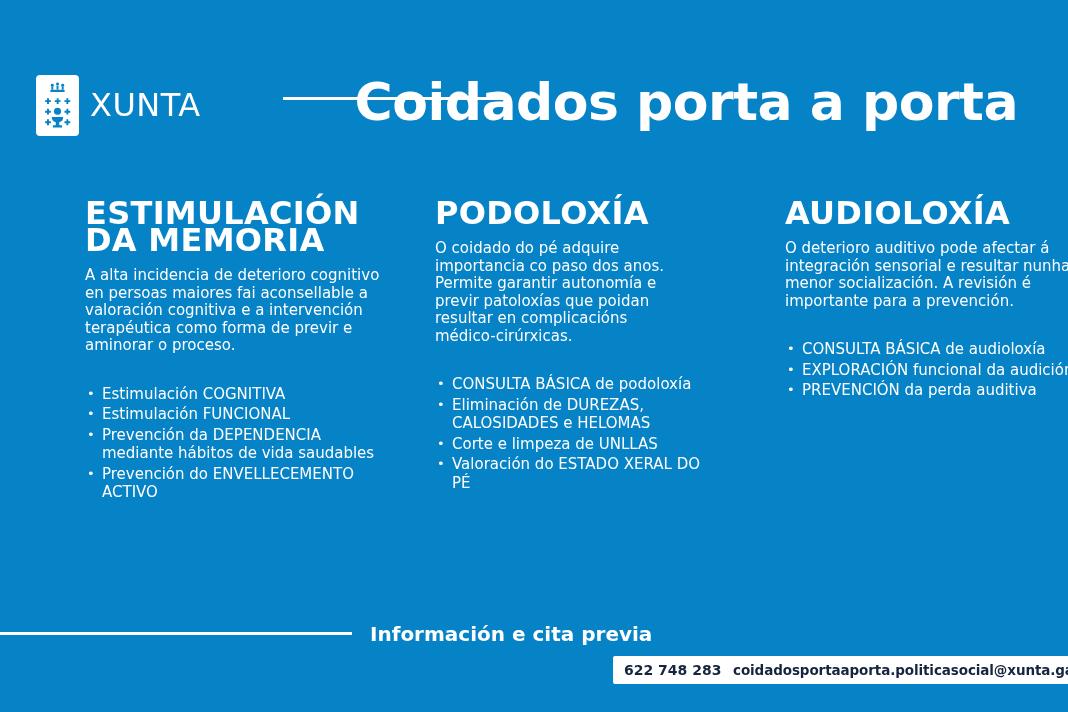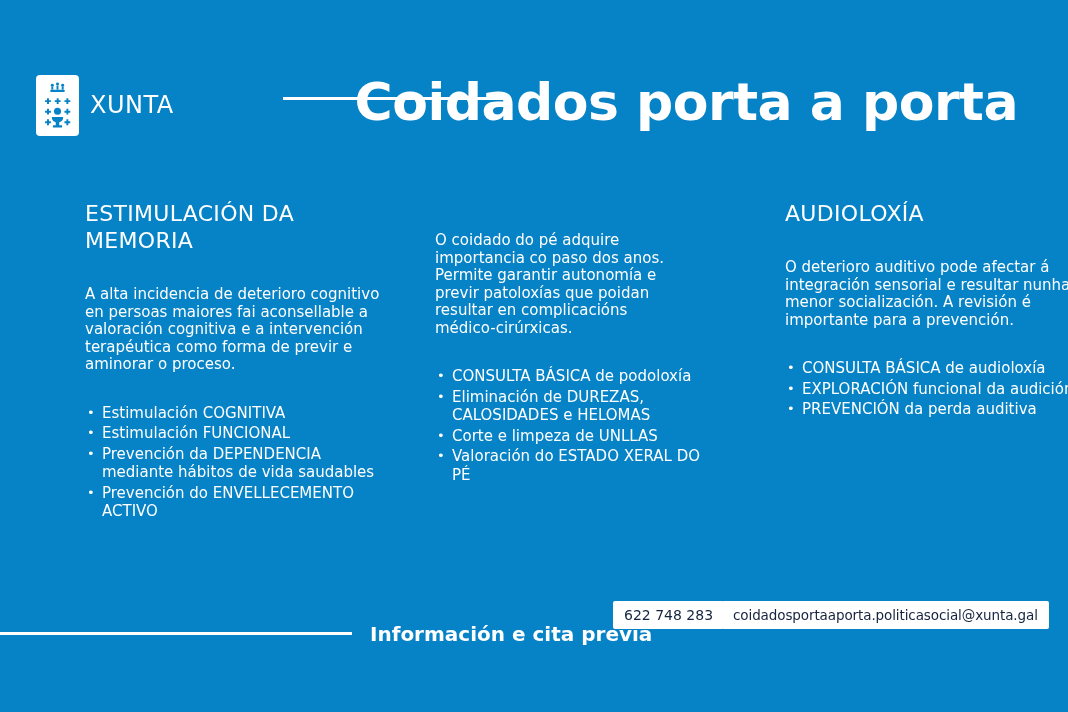--- a/index.html
+++ b/index.html
@@ -34,21 +34,21 @@
     width: 43px;
     height: 61px;
     background: #ffffff;
     border-radius: 4px;
     display: flex;
     align-items: center;
     justify-content: center;
   }
   .brand-text {
     margin-left: 11px;
-    font-size: 24px;
+    font-size: 32px;
     line-height: 25px;
     letter-spacing: 0.5px;
     font-weight: 400;
   }
   .header-rule {
     position: absolute;
     left: 283px;
     top: 97px;
     width: 222px;
     height: 3px;
@@ -68,29 +68,29 @@
   .col {
     position: absolute;
     top: 200px;
     width: 315px;
   }
   .col-1 { left: 85px; }
   .col-2 { left: 435px; }
   .col-3 { left: 785px; }
 
   .col h2 {
-    font-size: 22px;
+    font-size: 32px;
     line-height: 27px;
-    font-weight: 400;
+    font-weight: 700;
     letter-spacing: 0.3px;
   }
   .col-1 h2 { max-width: 260px; }
 
   .col p {
-    margin-top: 32px;
+    margin-top: 13px;
     font-size: 15px;
     line-height: 17.5px;
     font-weight: 400;
   }
   .col-1 p { max-width: 300px; }
   .col-2 p { max-width: 250px; }
   .col-3 p { max-width: 290px; }
 
   .col ul {
     list-style: none;
@@ -126,25 +126,25 @@
   .footer-label {
     position: absolute;
     left: 370px;
     top: 622px;
     font-size: 20px;
     font-weight: 700;
     white-space: nowrap;
   }
   .pill {
     position: absolute;
-    top: 601px;
+    top: 656px;
     height: 28px;
     background: #ffffff;
     color: var(--box-text);
-    font-weight: 400;
+    font-weight: 700;
     display: flex;
     align-items: center;
     padding: 0 11px;
     border-radius: 2px;
     white-space: nowrap;
   }
   .pill-phone { left: 613px; font-size: 14px; }
   .pill-email { left: 722px; font-size: 13.5px; letter-spacing: -0.1px; }
 </style>
 </head>
@@ -195,20 +195,21 @@
     <p>A alta incidencia de deterioro cognitivo en persoas maiores fai aconsellable a valoración cognitiva e a intervención terapéutica como forma de previr e aminorar o proceso.</p>
     <ul>
       <li>Estimulación COGNITIVA</li>
       <li>Estimulación FUNCIONAL</li>
       <li>Prevención da DEPENDENCIA mediante hábitos de vida saudables</li>
       <li>Prevención do ENVELLECEMENTO ACTIVO</li>
     </ul>
   </section>
 
   <section class="col col-2">
+    <h2>PODOLOXÍA</h2>
     <p>O coidado do pé adquire importancia co paso dos anos. Permite garantir autonomía e previr patoloxías que poidan resultar en complicacións médico-cirúrxicas.</p>
     <ul>
       <li>CONSULTA BÁSICA de podoloxía</li>
       <li>Eliminación de DUREZAS, CALOSIDADES e HELOMAS</li>
       <li>Corte e limpeza de UNLLAS</li>
       <li>Valoración do ESTADO XERAL DO PÉ</li>
     </ul>
   </section>
 
   <section class="col col-3">

